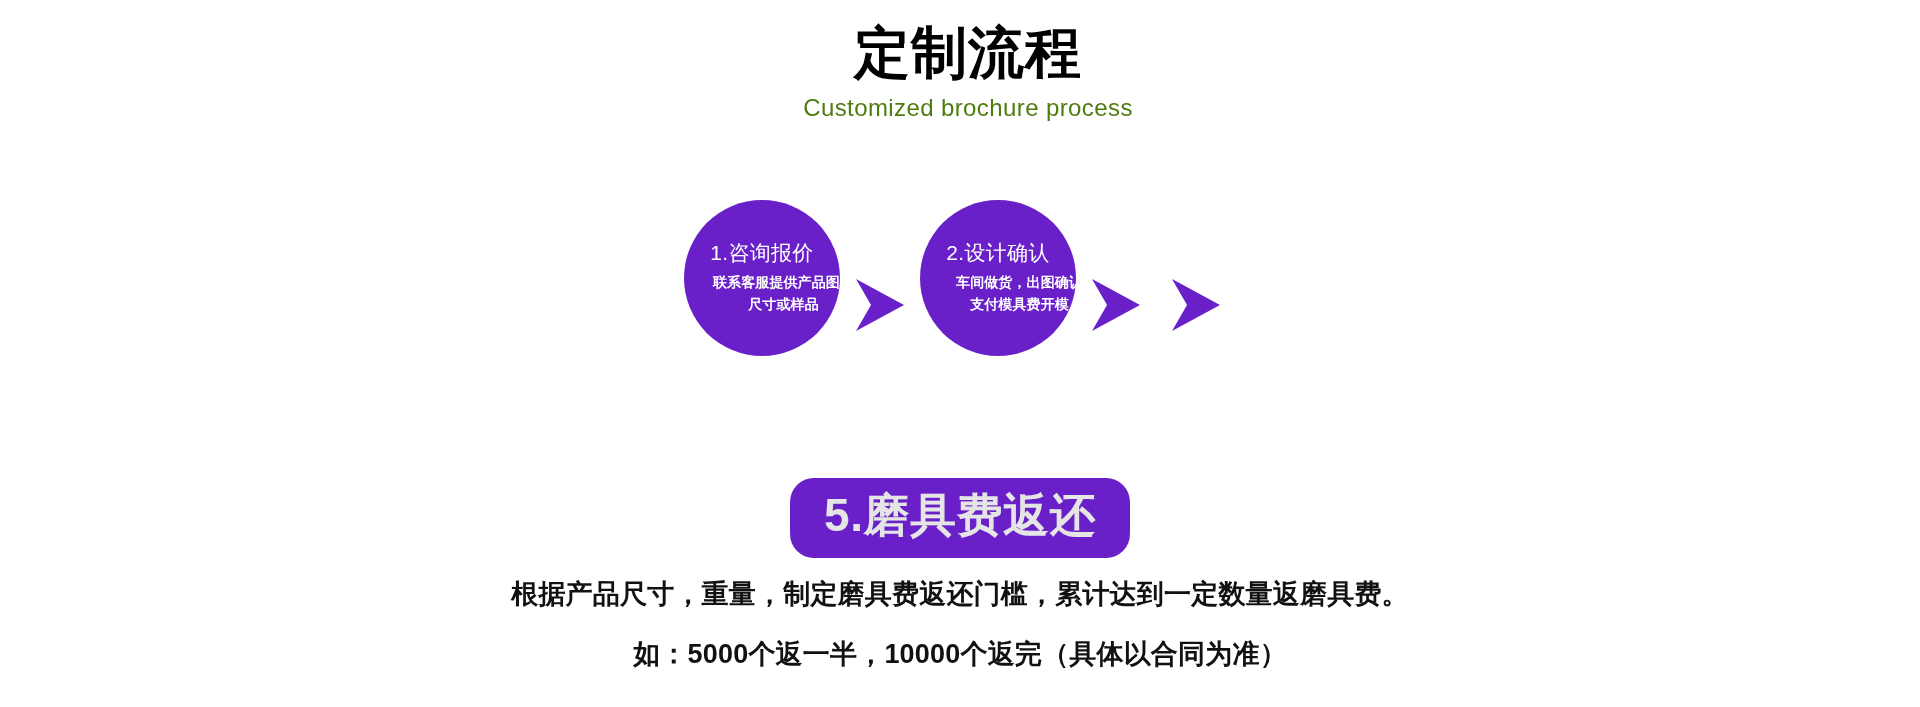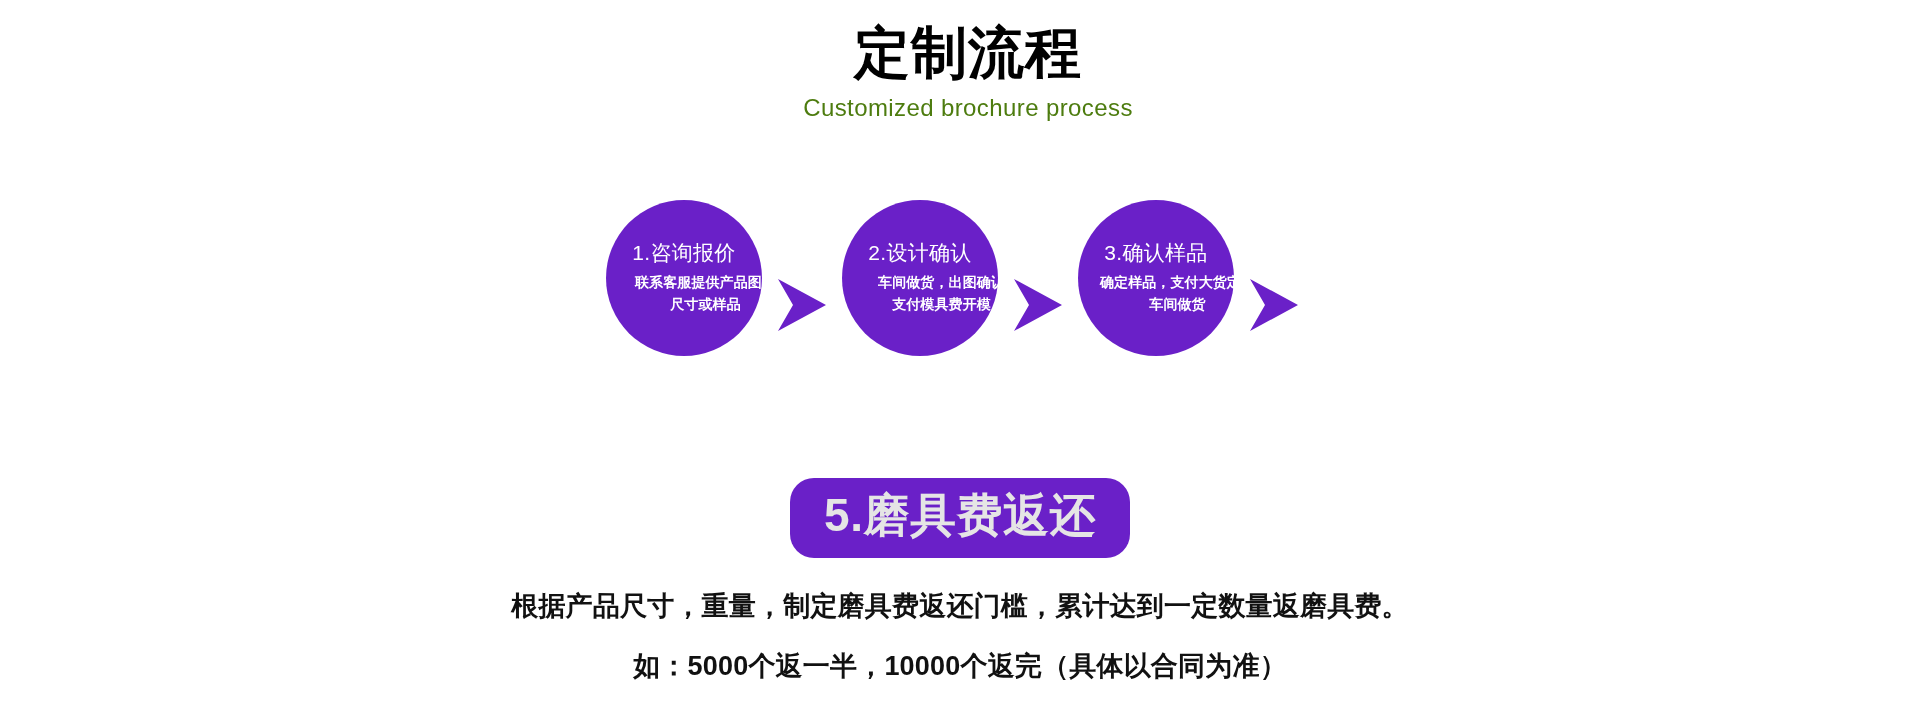--- a/index.html
+++ b/index.html
@@ -127,21 +127,21 @@
     left: 0;
     width: 1920px;
     text-align: center;
   }
   .note-line {
     font-size: 27px;
     font-weight: bold;
     color: #111111;
     line-height: 1.2;
     letter-spacing: 0.2px;
-    margin: 12px;
+    margin: 0;
   }
   .note-line + .note-line {
     margin-top: 28px;
   }
 </style>
 </head>
 <body>
 
 <div class="header">
   <h1 class="page-title">定制流程</h1>
@@ -167,25 +167,20 @@
     <div class="step-desc">车间做货，出图确认</div>
     <div class="step-desc">支付模具费开模</div>
   </div>
 
   <div class="step-arrow">
     <svg width="52" height="56" viewBox="0 0 52 56" aria-hidden="true">
       <path d="M2 2 L50 28 L2 54 L17 28 Z" fill="#6a20c8"></path>
     </svg>
   </div>
 
-  <div class="step-circle">
-    <div class="step-title">3.确认样品</div>
-    <div class="step-desc">确定样品，支付大货定金</div>
-    <div class="step-desc">车间做货</div>
-  </div>
 
   <div class="step-arrow">
     <svg width="52" height="56" viewBox="0 0 52 56" aria-hidden="true">
       <path d="M2 2 L50 28 L2 54 L17 28 Z" fill="#6a20c8"></path>
     </svg>
   </div>
 
 
 </div>
 

